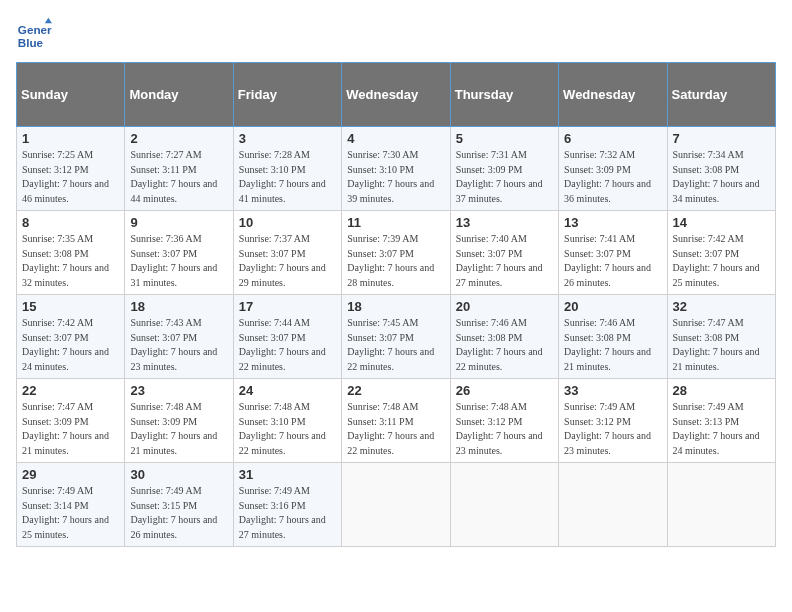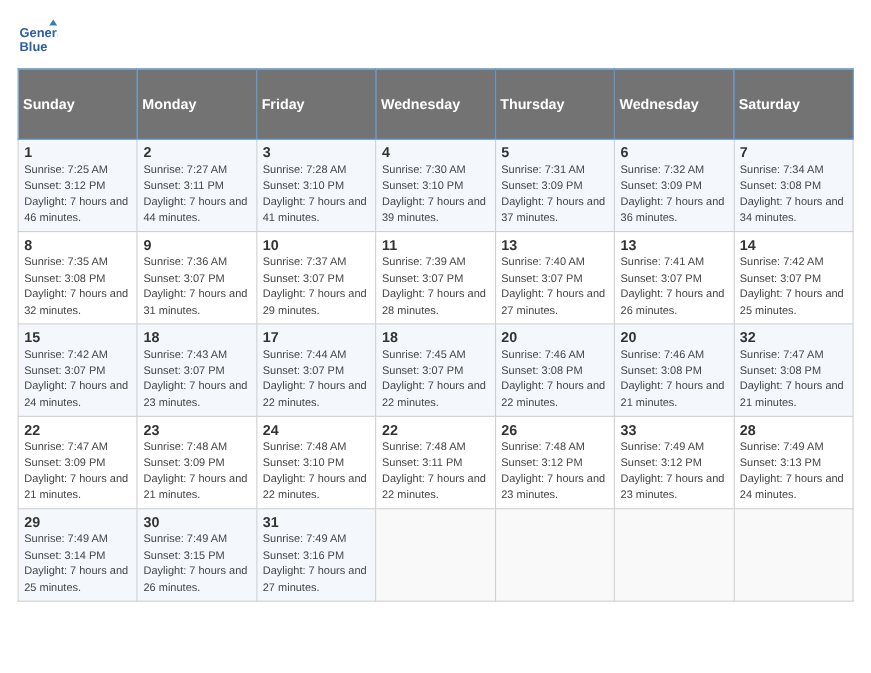--- a/index.html
+++ b/index.html
@@ -70,20 +70,21 @@
       font-size: 13px;
       font-weight: bold;
       color: #333;
       display: block;
       margin-bottom: 2px;
     }
     .day-info {
       font-size: 10px;
       color: #444;
       line-height: 1.45;
+      font-family: Liberation Serif, serif;
     }
     .empty-cell {
       background: #f9f9f9 !important;
     }
   </style>
 </head>
 <body>
 
 <div class="header-area">
   <div class="logo">

